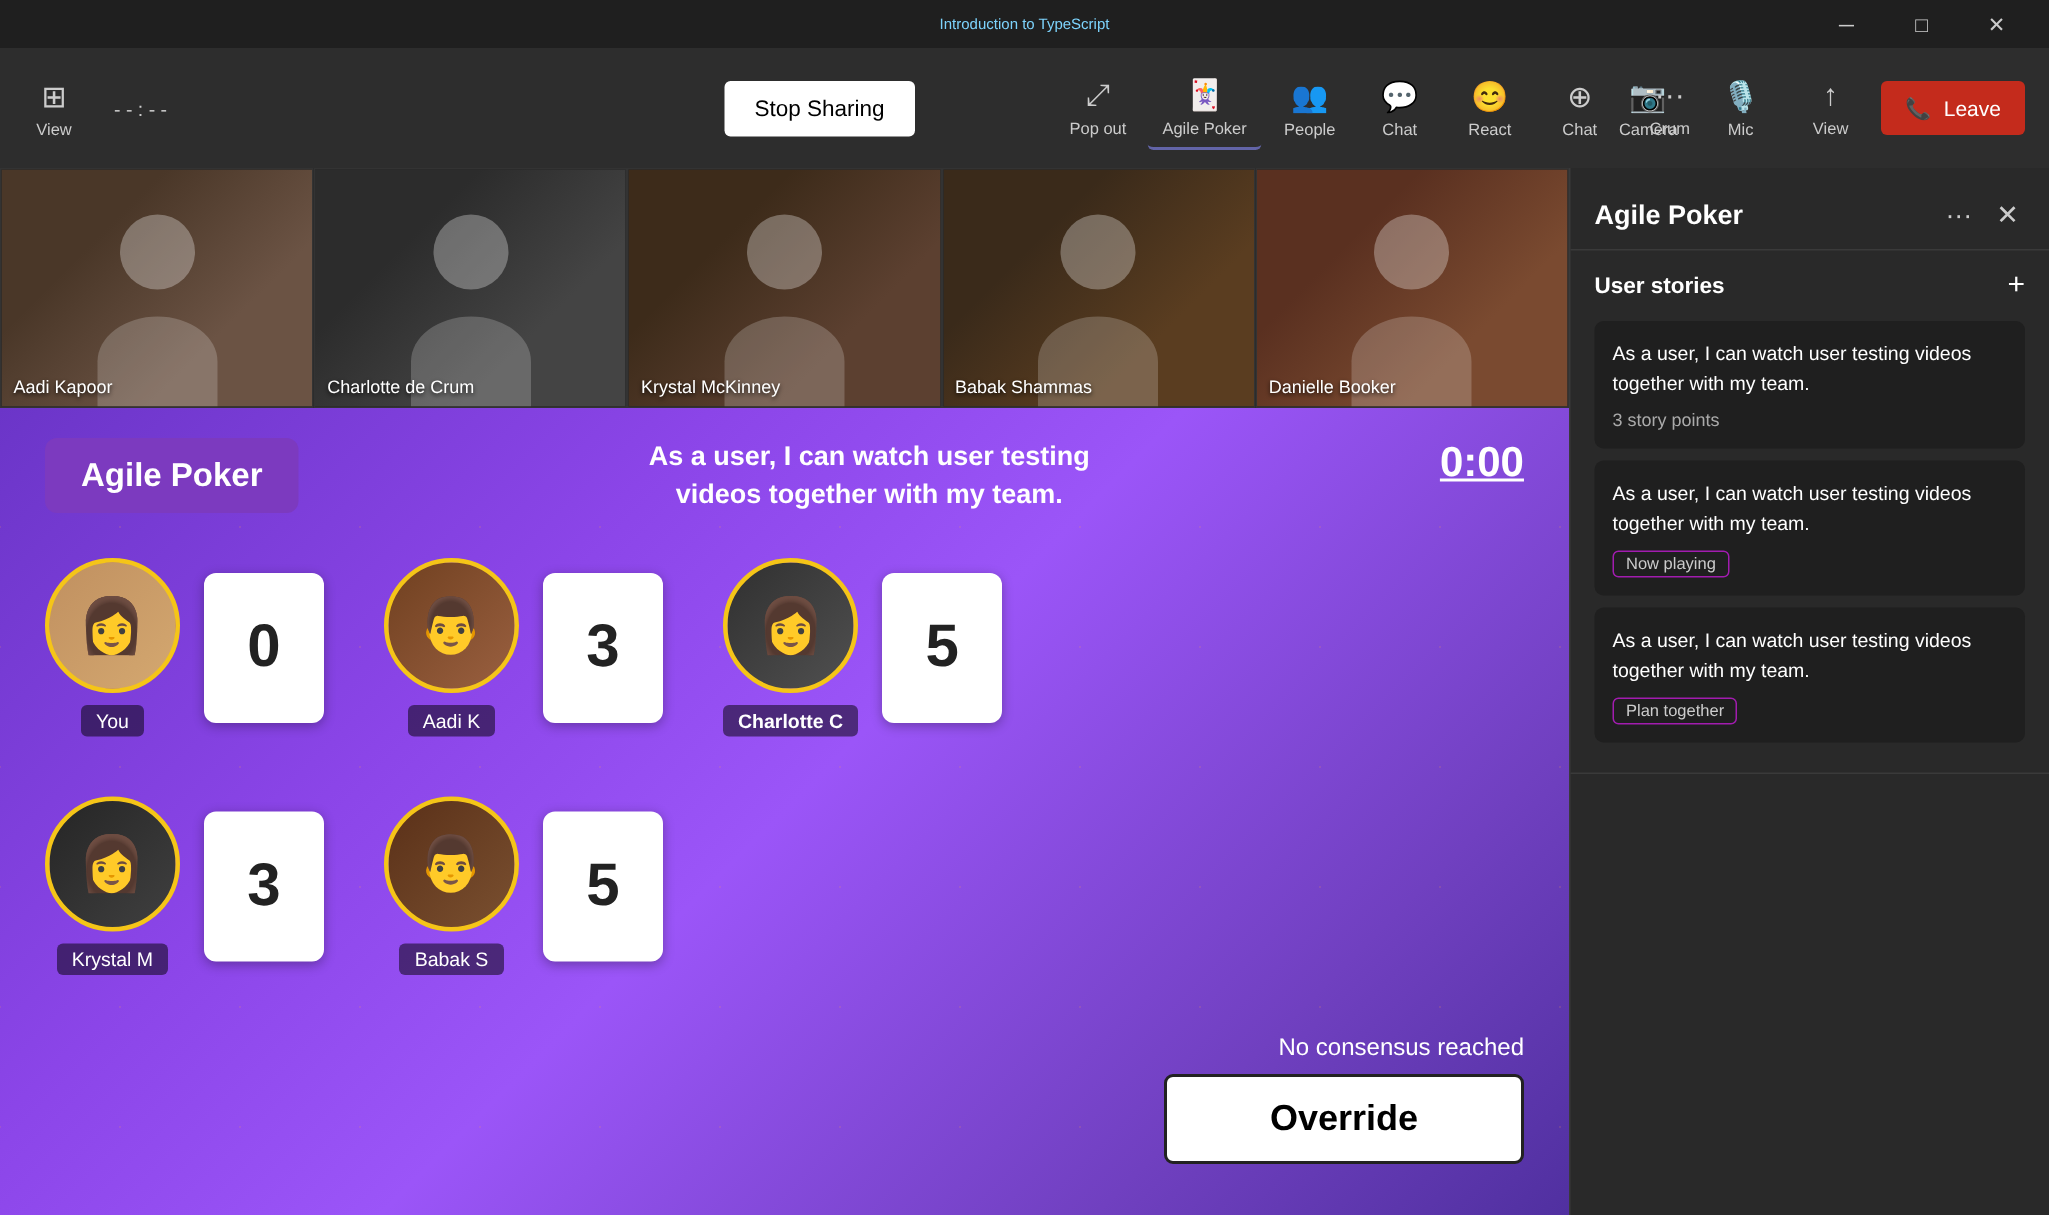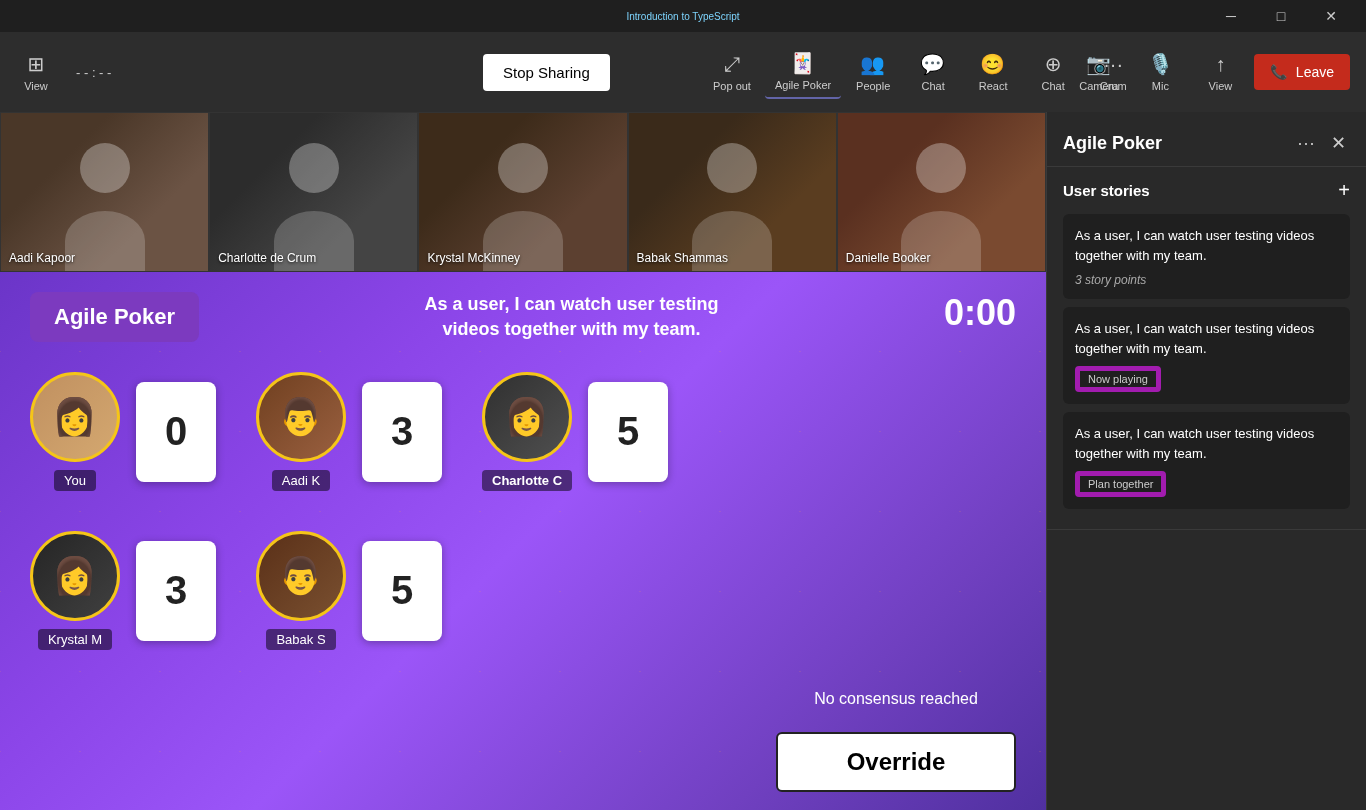--- a/index.html
+++ b/index.html
@@ -222,22 +222,23 @@
     .story-title {
       color: white;
       font-size: 18px;
       font-weight: bold;
       text-align: center;
       max-width: 500px;
       line-height: 1.4;
     }
     .timer {
       color: white;
-      font-size: 36px;
+      font-size: 28px;
       font-weight: bold;
+      text-decoration: underline;
     }
 
     
     .players-section {
       position: relative;
       z-index: 1;
     }
     .players-row {
       display: flex;
       align-items: flex-start;
@@ -299,22 +300,22 @@
       display: flex;
       flex-direction: column;
       align-items: flex-end;
       position: relative;
       z-index: 1;
       margin-top: 10px;
     }
     .no-consensus {
       color: white;
       font-size: 16px;
-      margin-bottom: 24px;
-      text-align: center;
+      margin-bottom: 8px;
+      text-align: right;
       width: 240px;
     }
     .start-over-btn {
       background: #f5c518;
       border: none;
       border-radius: 6px;
       width: 240px;
       padding: 16px;
       font-size: 24px;
       font-weight: bold;
@@ -396,25 +397,24 @@
     }
     .story-text {
       color: white;
       font-size: 13px;
       line-height: 1.5;
       margin-bottom: 8px;
     }
     .story-points {
       color: #aaa;
       font-size: 12px;
-      font-style: italic;
     }
     .story-badge {
       display: inline-block;
-      border: 5px solid #a21caf;
+      border: 1px solid #a21caf;
       border-radius: 4px;
       padding: 2px 8px;
       color: #ccc;
       font-size: 11px;
       cursor: pointer;
     }
 
     
     .silhouette {
       width: 100%;

